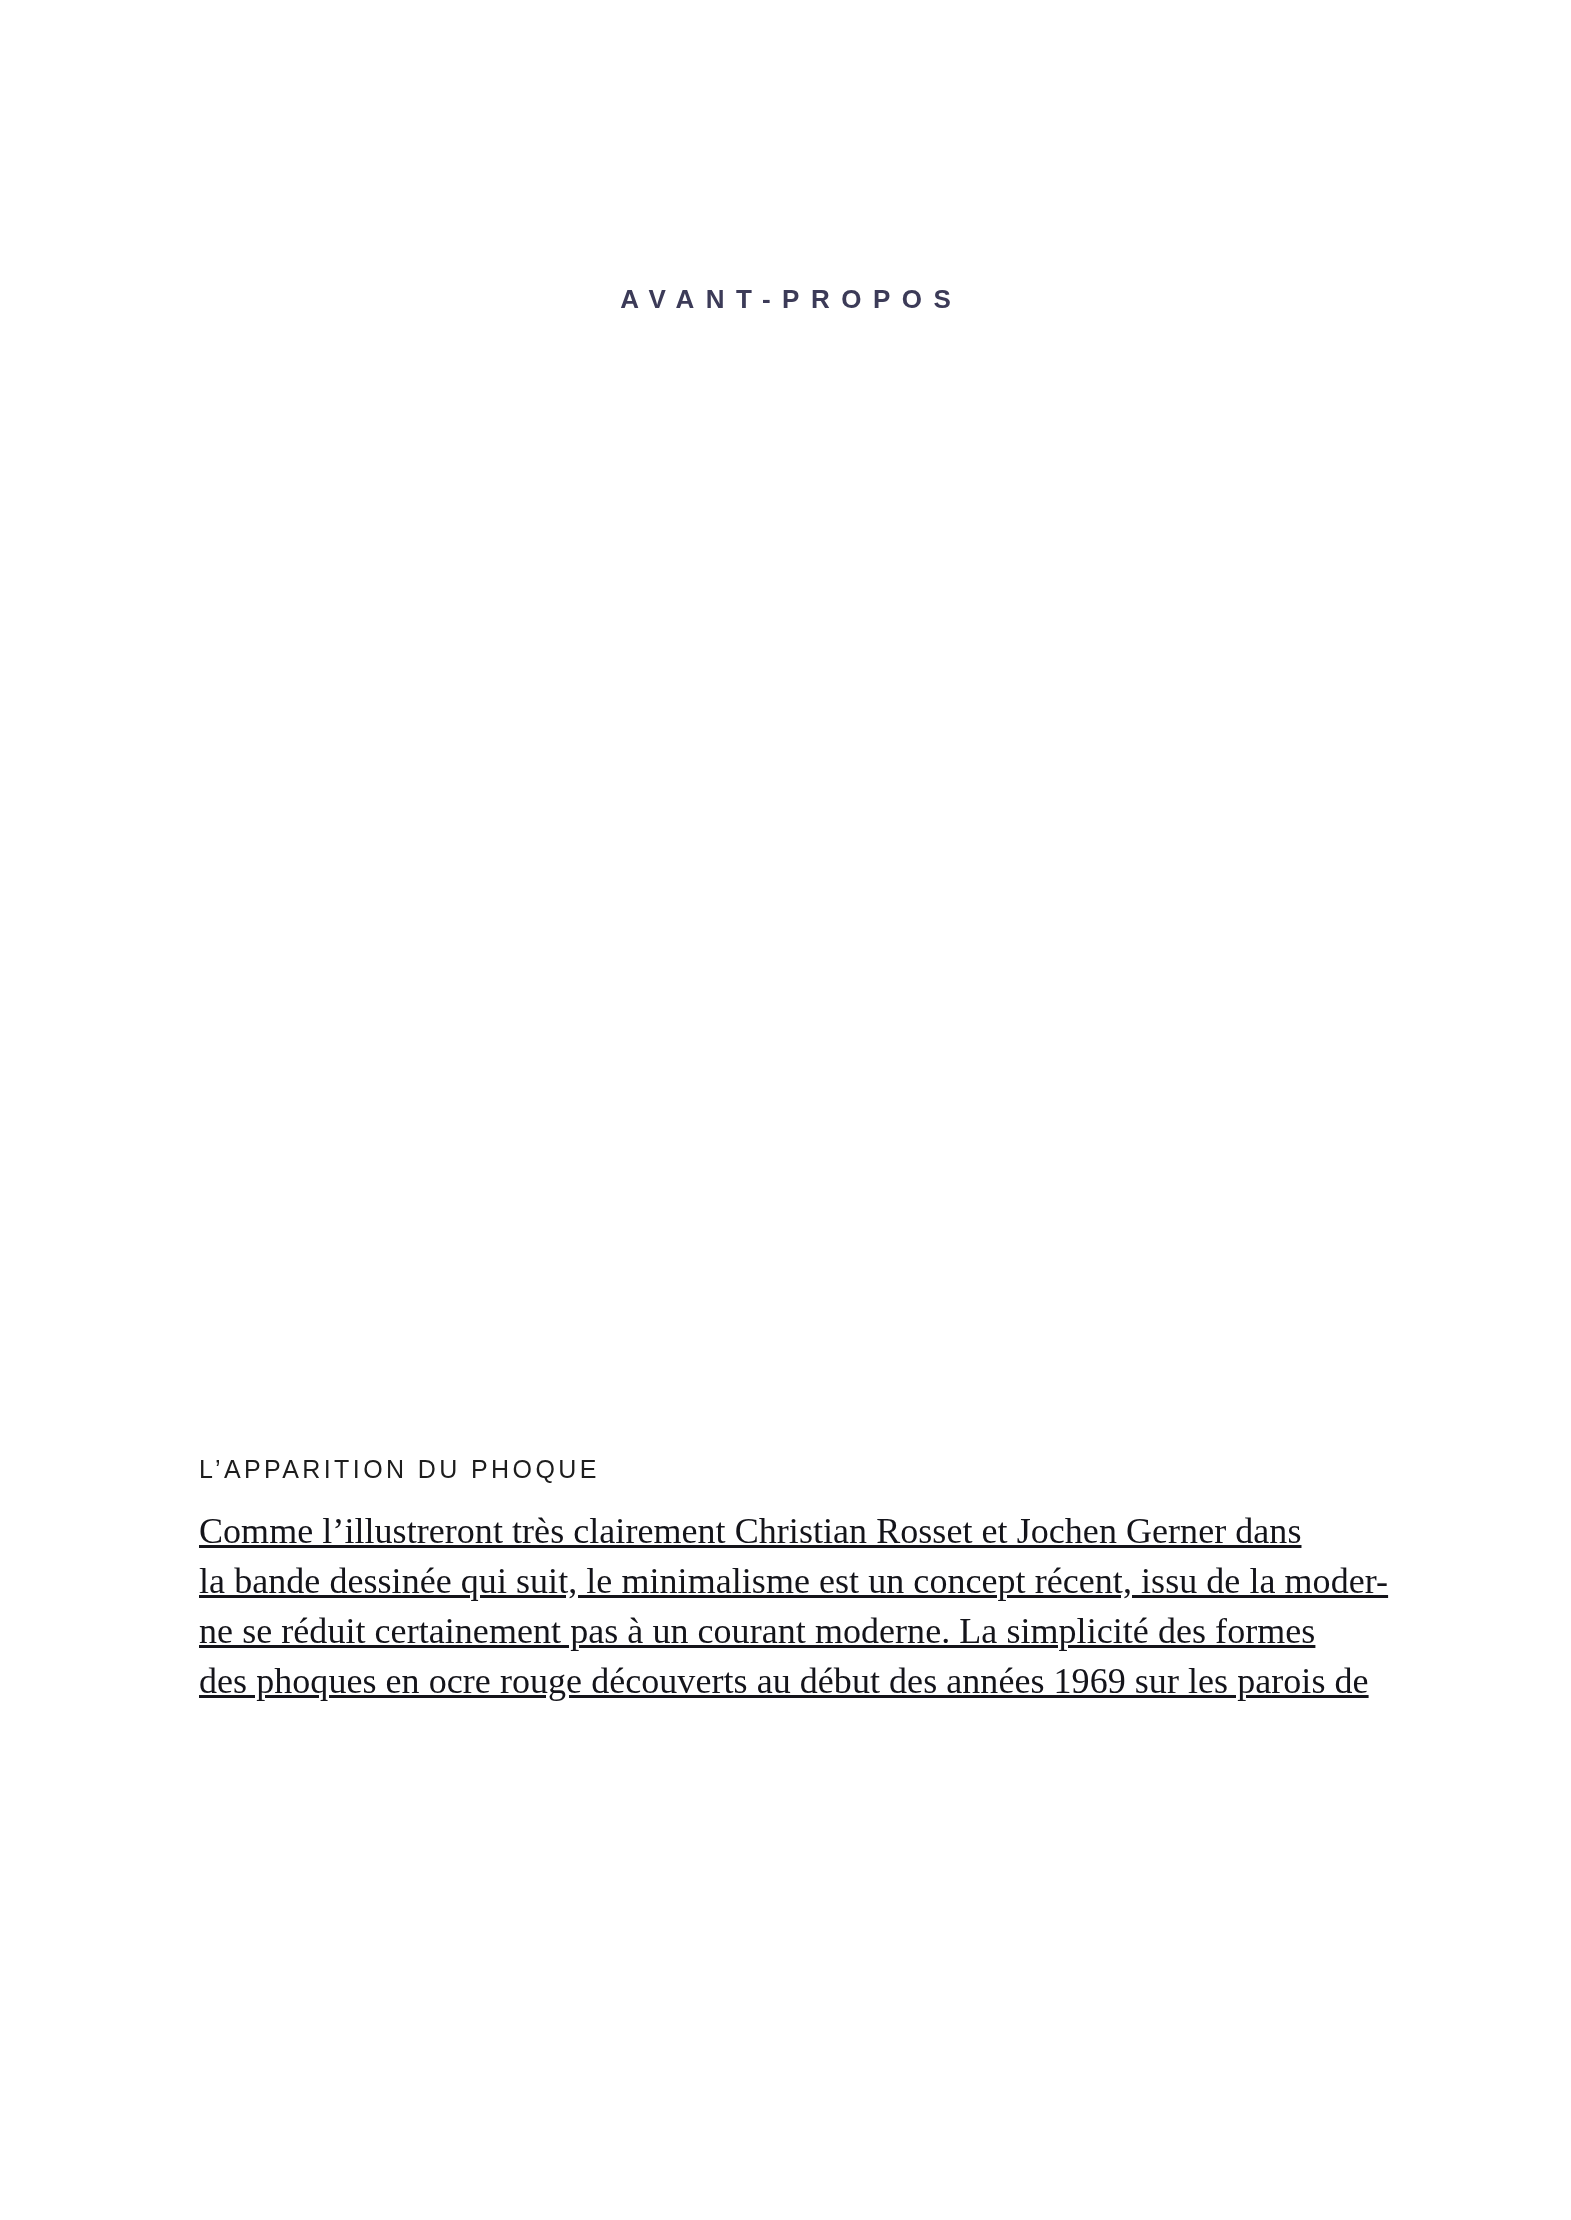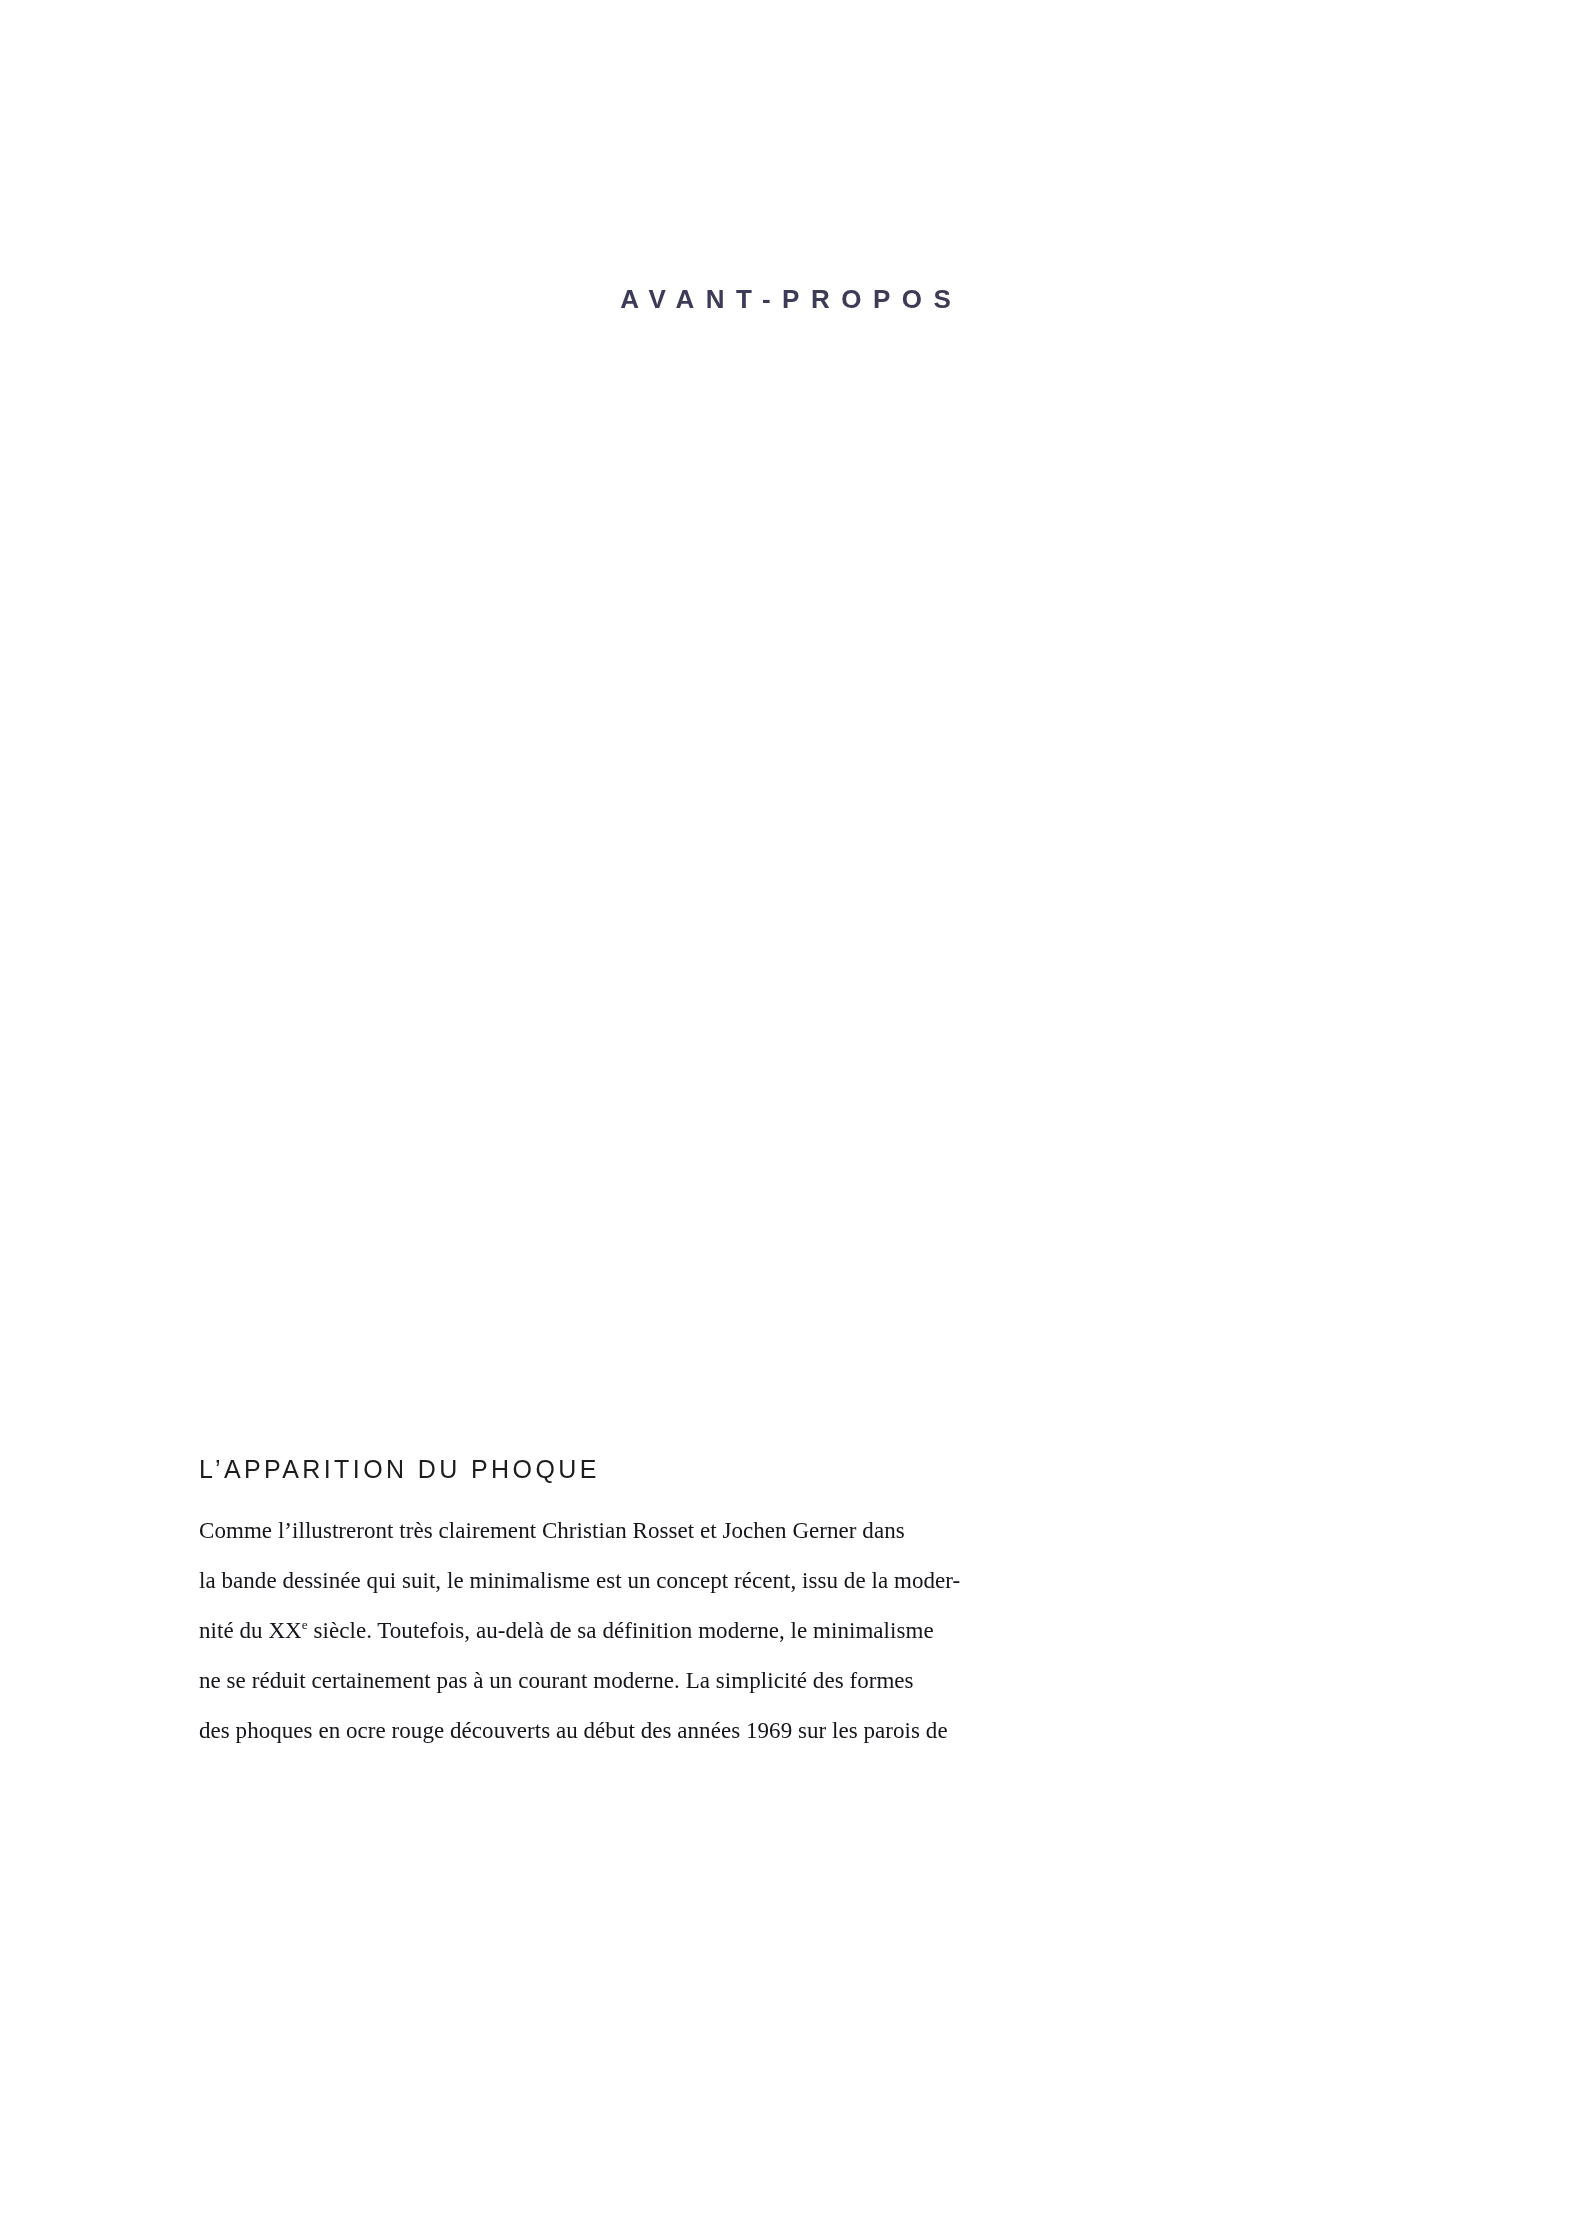--- a/index.html
+++ b/index.html
@@ -44,26 +44,27 @@
     font-weight: 400;
     font-size: 25px;
     letter-spacing: 3.4px;
     color: #1d1d1d;
     margin: 0 0 22px 0;
     white-space: nowrap;
   }
 
   .body-line {
     font-family: "Liberation Serif", serif;
-    font-size: 23px;
+    font-size: 36px;
     line-height: 50px;
     color: #171717;
     color: #14141a;
     white-space: nowrap;
     letter-spacing: 0.05px;
+    text-decoration: underline;
   }
   .body-line sup {
     font-size: 0.58em;
     vertical-align: super;
     line-height: 0;
   }
 
   
   .folio {
     position: absolute;
@@ -84,23 +85,20 @@
   <div class="chapter-label">AVANT-PROPOS</div>
 
   <div class="text-block">
 
     <h2 class="section-heading">L’APPARITION DU PHOQUE</h2>
 
     <div class="body-line">Comme l’illustreront très clairement Christian Rosset et Jochen Gerner dans</div>
 
     <div class="body-line">la bande dessinée qui suit, le minimalisme est un concept récent, issu de la moder-</div>
 
-    <div class="body-line">
-      <span>nité du XX</span><sup>e</sup><span> siècle. Toutefois, au-delà de sa définition moderne, le minimalisme</span>
-    </div>
 
     <div class="body-line">ne se réduit certainement pas à un courant moderne. La simplicité des formes</div>
 
     <div class="body-line">des phoques en ocre rouge découverts au début des années 1969 sur les parois de</div>
 
 
 
   </div>
 
   <div class="folio">5</div>

